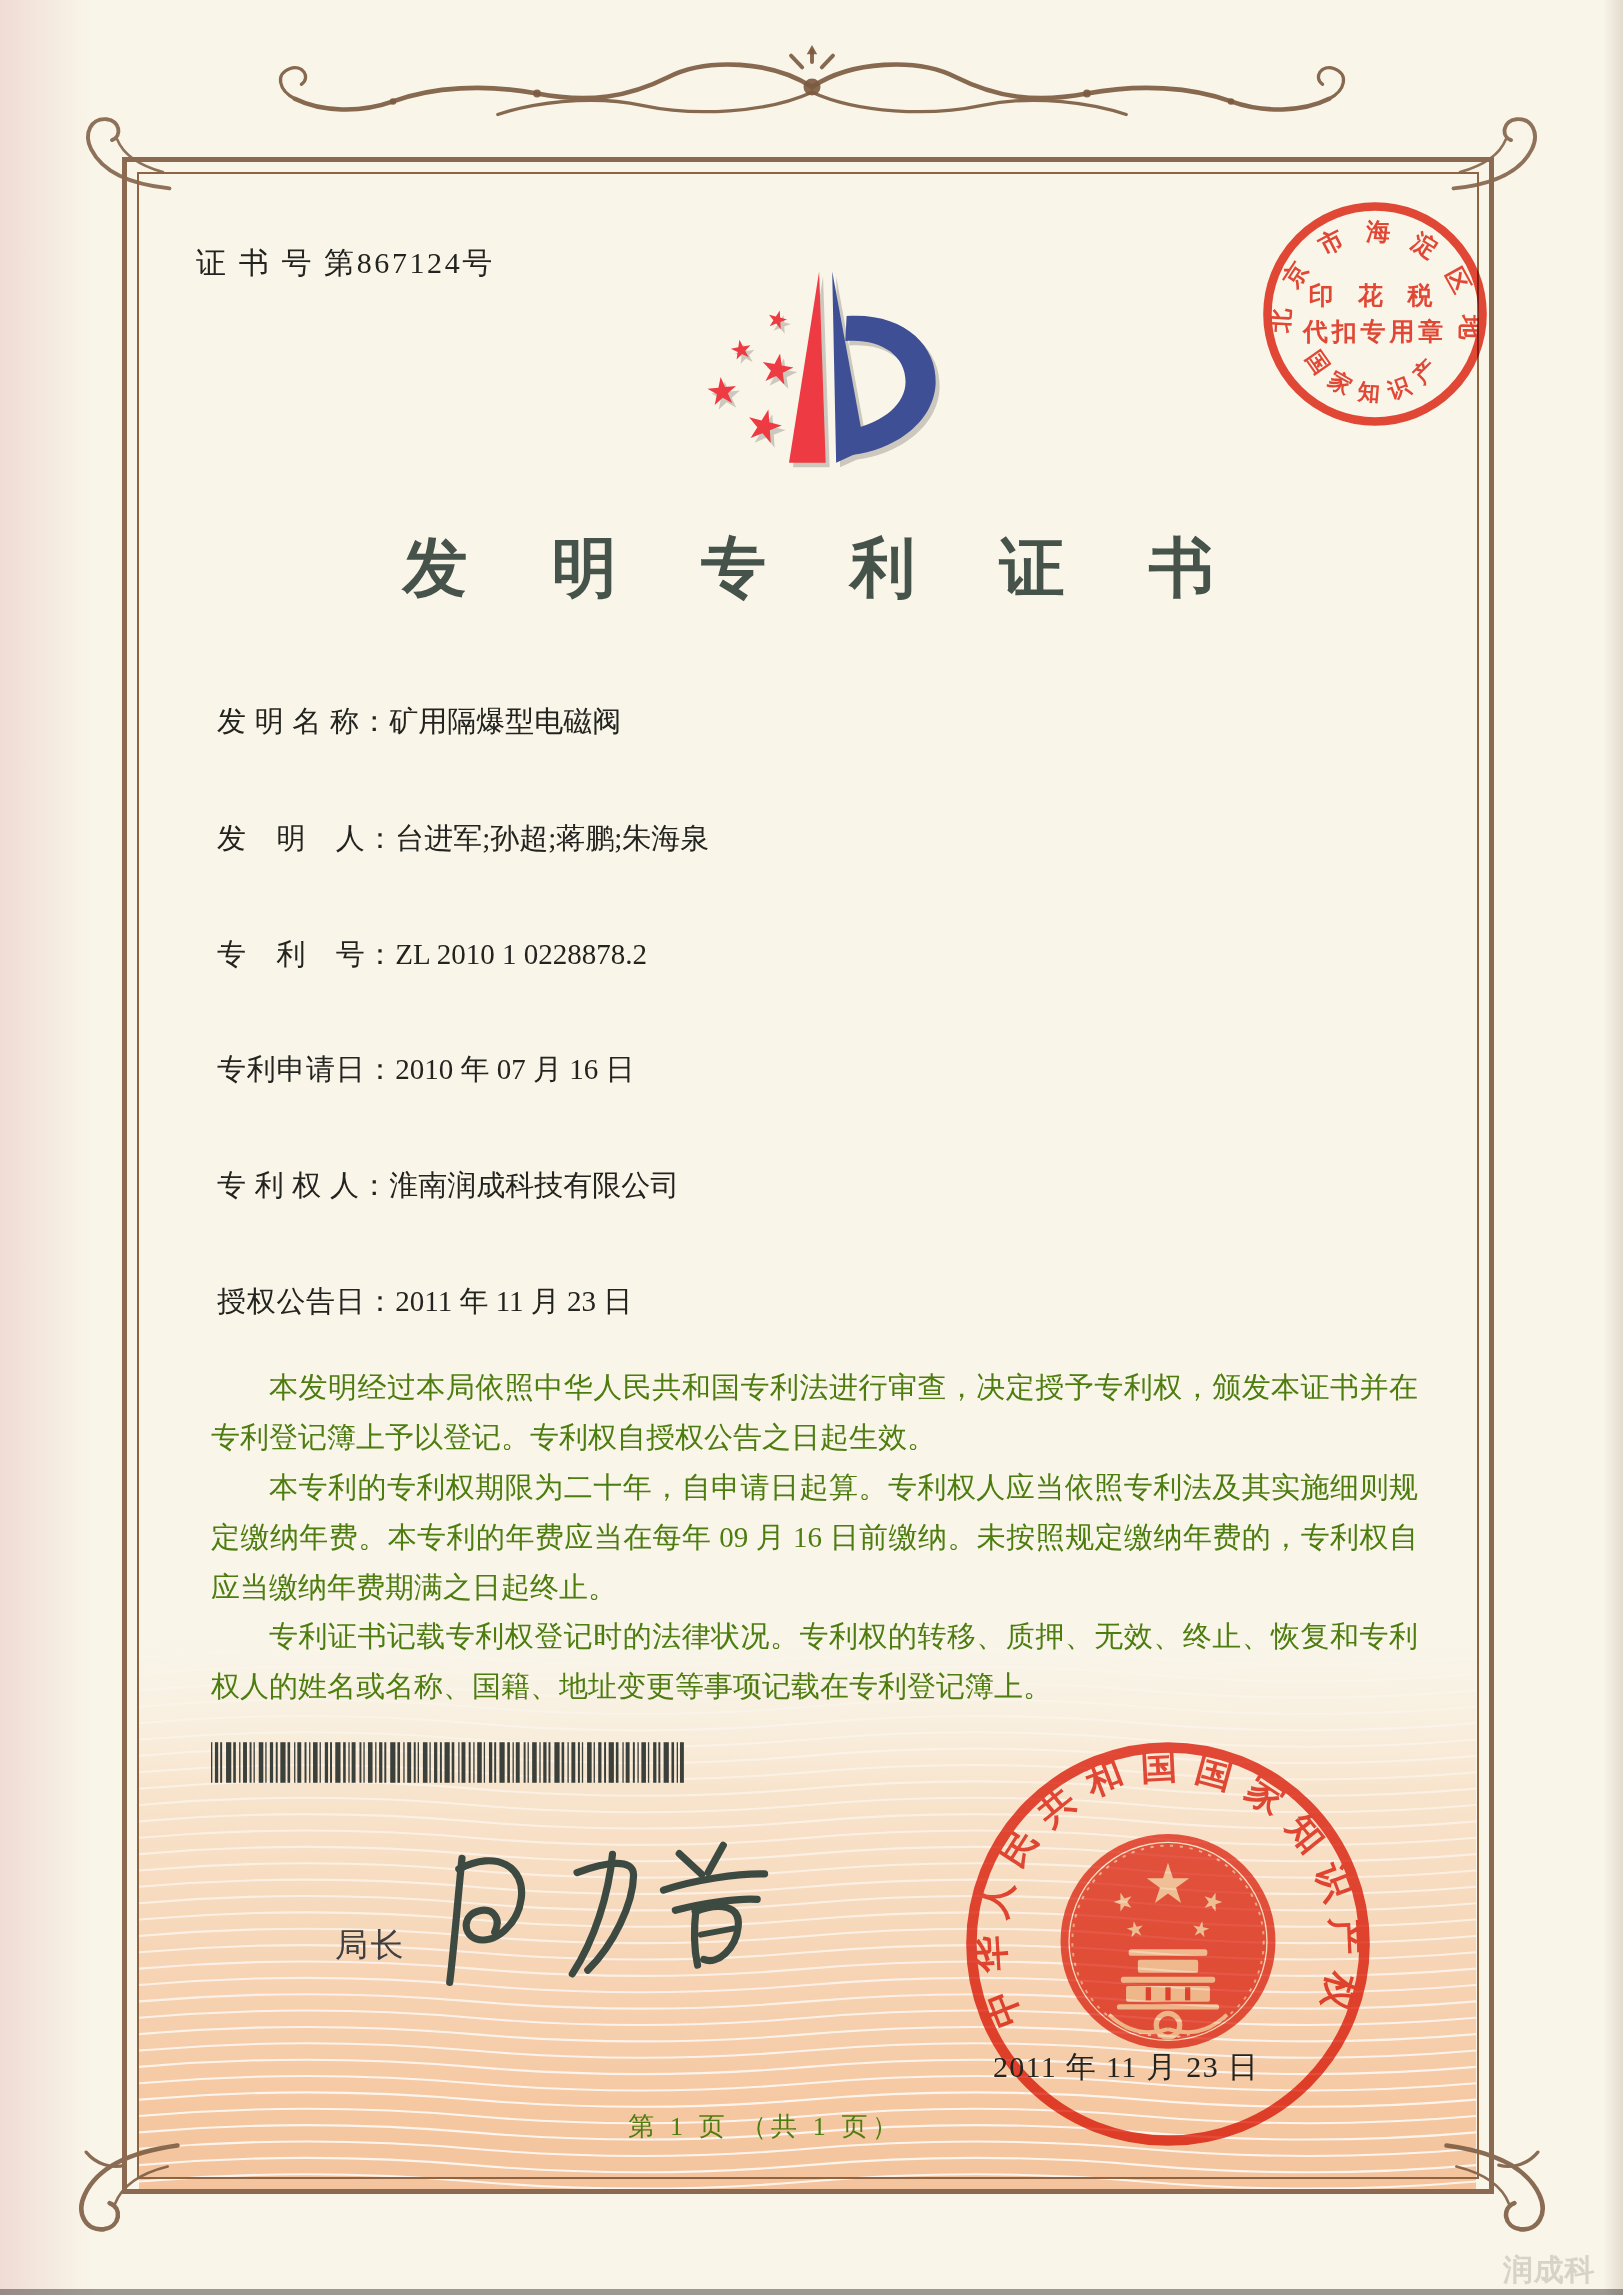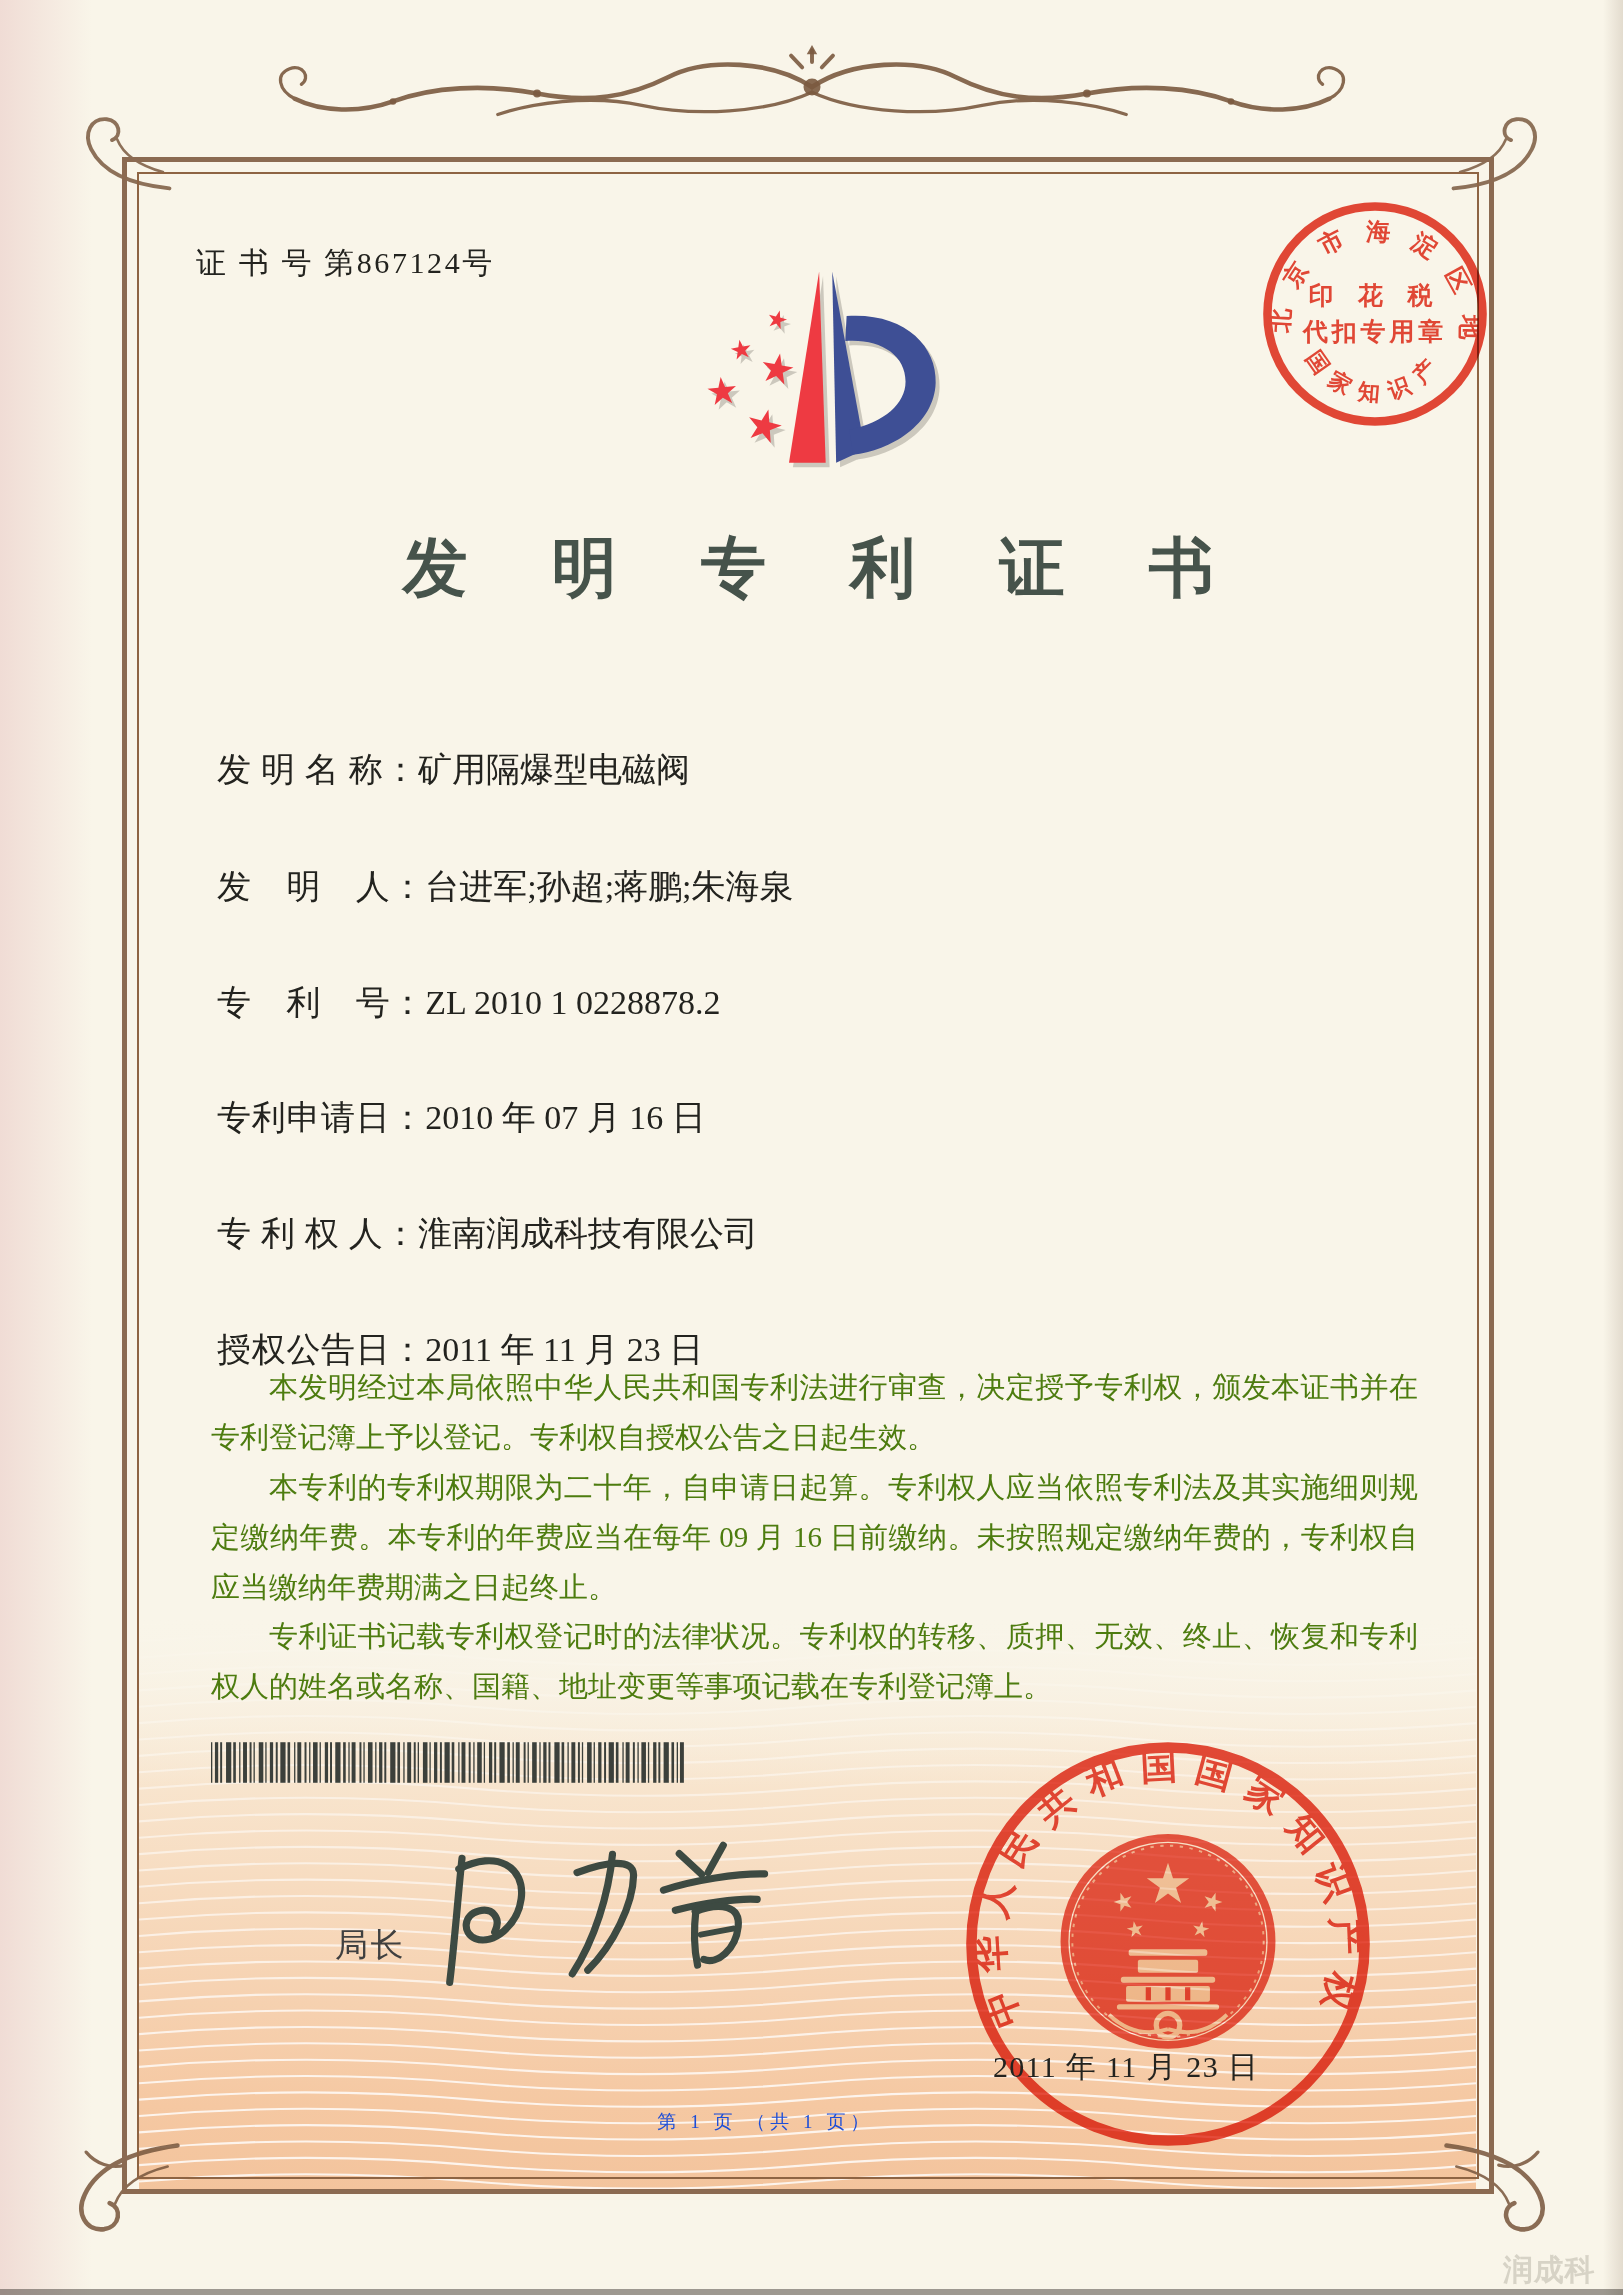--- a/index.html
+++ b/index.html
@@ -18,31 +18,31 @@
     border:5.9px solid #8b6a51;box-sizing:border-box;}
   .frame-inner{position:absolute;left:137px;top:172px;width:1342px;height:2007px;
     border:2.6px solid #8e6443;box-sizing:border-box;}
   .peach{position:absolute;left:139px;top:1617px;width:1337px;height:575px;
     background:linear-gradient(180deg,rgba(247,227,205,0) 0%,rgba(247,217,186,.6) 30%,#f5c8a2 85%,#f3c49d 100%);}
   .peach-fade{position:absolute;left:0;top:0;width:100%;height:170px;
     background:linear-gradient(180deg,#f9f5e9 0%,rgba(249,245,233,0) 100%);}
   .cert-no{position:absolute;left:196px;top:243px;font-size:30px;letter-spacing:2.6px;color:#23231f;}
   .title{position:absolute;left:135px;top:501px;width:1346px;text-align:center;
     font-size:65px;font-weight:600;color:#46534b;letter-spacing:34px;text-indent:34px;margin-top:23px;}
-  .field-row{position:absolute;left:217px;font-size:34px;color:#23231f;white-space:nowrap;margin-top:45px;}
+  .field-row{position:absolute;left:217px;font-size:29px;color:#23231f;white-space:nowrap;}
   .field-label{letter-spacing:0.7px;}
   .paras{position:absolute;left:211px;top:1363px;width:1207px;font-size:29px;
     line-height:1.72;text-align:justify;color:#4d7c0f;}
   .paras p{margin:0;text-indent:2em;}
   .sig-label{position:absolute;left:335px;top:1923px;font-size:33px;color:#404040;letter-spacing:2.6px;}
   .sig-name-hidden{position:absolute;left:458px;top:1879px;opacity:0;font-size:6.5px;}
   .seal-date{position:absolute;left:982px;top:2047px;width:288px;text-align:center;
     font-size:30px;color:#23231f;letter-spacing:1.3px;}
   .footer{position:absolute;left:517px;top:2109px;width:497px;text-align:center;
-    font-size:19px;letter-spacing:4.6px;color:#1d4ed8;}
+    font-size:26px;letter-spacing:4.6px;color:#4d7c0f;}
   .watermark{position:absolute;left:1503px;top:2250px;font-size:30px;font-weight:bold;
     font-family:"Liberation Sans","DejaVu Sans",sans-serif;color:#d7d3c6;letter-spacing:0.7px;}
   .seal{mix-blend-mode:multiply;}
   svg{display:block;}
 </style>
 </head>
 <body>
 
 <div class="page">
 

